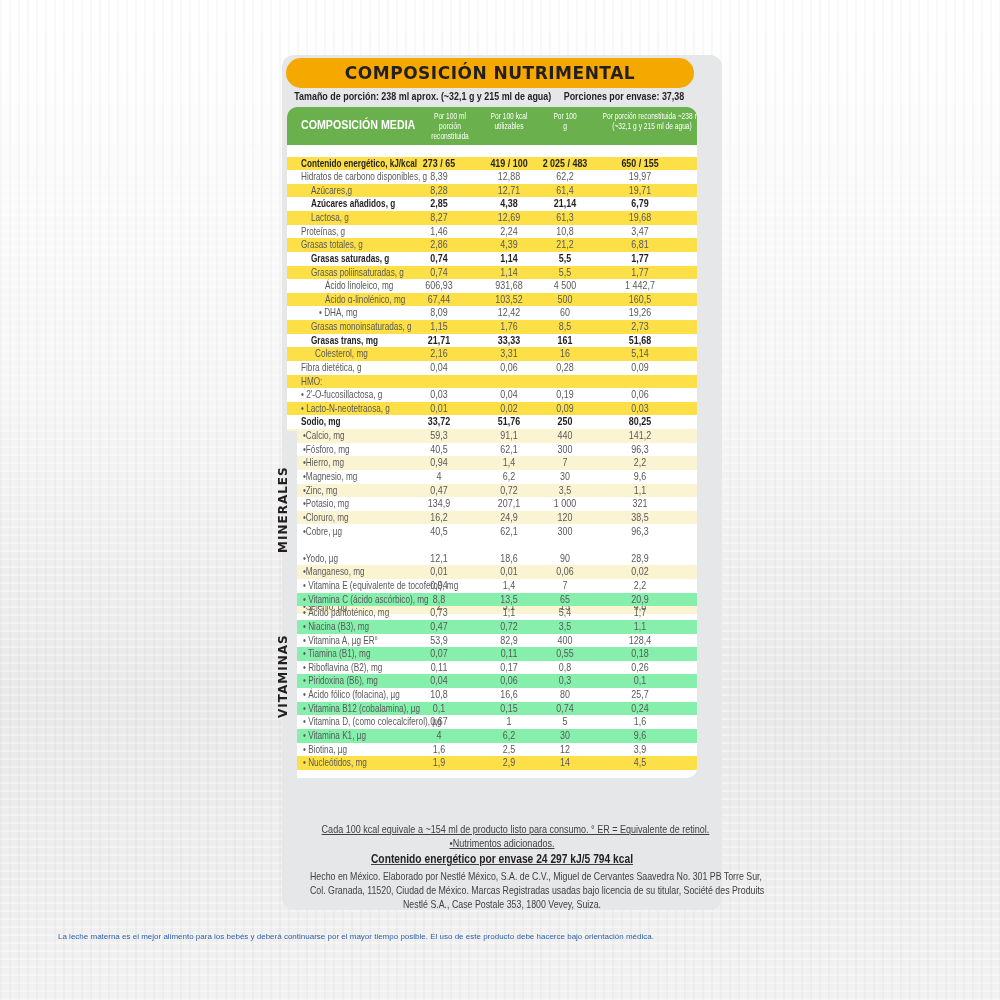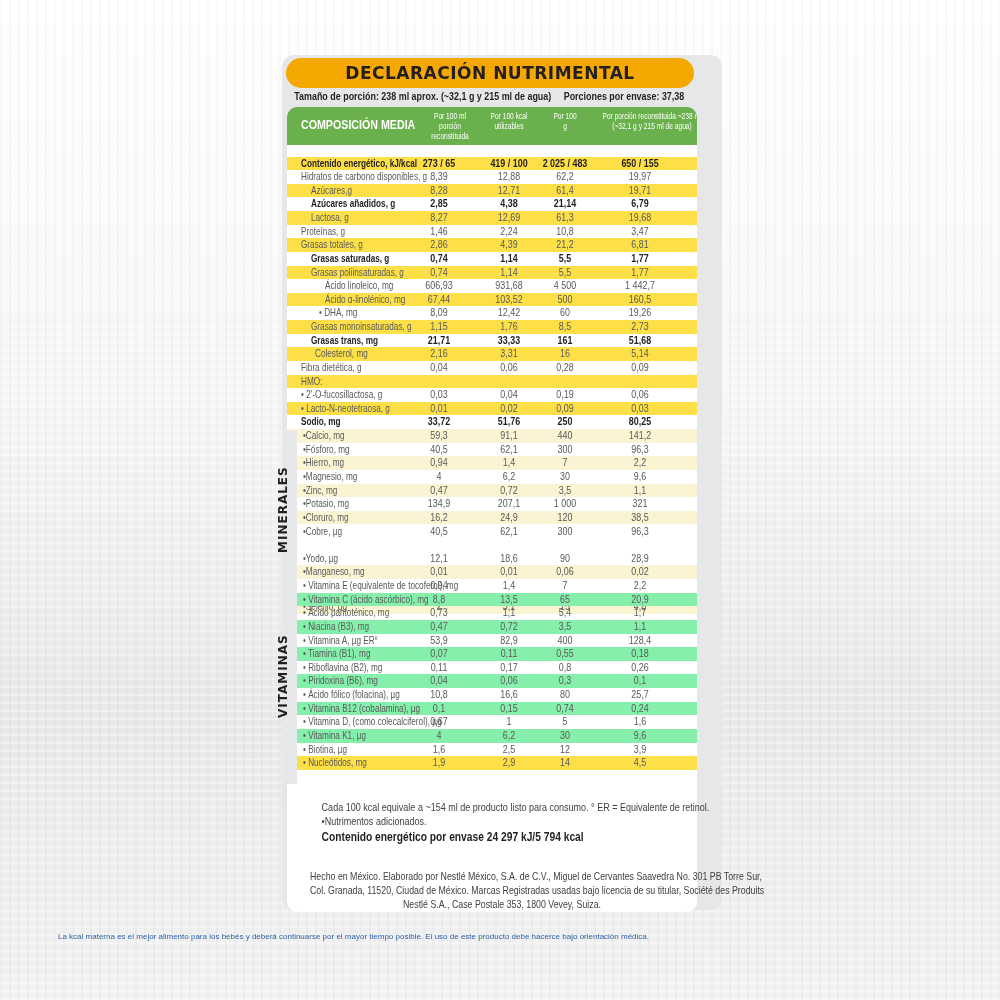--- a/index.html
+++ b/index.html
@@ -30,21 +30,21 @@
   }
   .portion-line {
     position:absolute; left:290px; top:90px; width:420px; height:16px;
     font-size:10.5px; font-weight:bold; color:#231f20;
     font-family:"Liberation Sans Narrow","Liberation Sans", sans-serif;
     transform:scaleX(0.85); transform-origin:left;
   }
   .portion-line .left { position:absolute; left:5px; white-space:nowrap; }
   .portion-line .right { position:absolute; left:322px; white-space:nowrap; }
   .table-card {
-    position:absolute; left:287px; top:107px; width:410px; height:805px;
+    position:absolute; left:287px; top:107px; width:410px; height:671px;
     background:#ffffff; border-radius:10px; overflow:hidden;
   }
   .thead {
     position:absolute; left:0; top:0; width:410px; height:38px;
     background:#6ab04c; color:#fff;
   }
   .thead .comp {
     position:absolute; left:14px; top:10px; font-weight:bold; font-size:13px;
     transform:scaleX(0.82); transform-origin:left; white-space:nowrap;
   }
@@ -70,21 +70,21 @@
   .v1 { left:122px; } .v2 { left:192px; } .v3 { left:248px; } .v4 { left:323px; }
   .side-label {
     position:absolute; font-weight:bold; font-size:12px; color:#231f20; letter-spacing:1px;
     transform:rotate(-90deg); transform-origin:left top; white-space:nowrap;
     font-family:"DejaVu Sans", sans-serif;
   }
   .side-strip {
     position:absolute; left:287px; top:431px; width:10px; height:353px; background:#e6e7e8;
   }
   .notes {
-    position:absolute; left:282px; top:800px; width:440px; color:#414042;
+    position:absolute; left:282px; top:822px; width:440px; text-align:center; color:#414042;text-decoration:underline;
   }
   .notes .n1, .notes .n2 { font-size:11px; line-height:14px; transform:scaleX(0.82); white-space:nowrap; }
   .notes .n3 { font-size:12.5px; font-weight:bold; line-height:18px; color:#231f20; transform:scaleX(0.82); white-space:nowrap;}
   .maker {
     position:absolute; left:262px; top:858px; width:480px; text-align:center;
     font-size:11px; line-height:14px; color:#414042;margin-top:11px;
   }
   .maker div { transform:scaleX(0.8); white-space:nowrap; }
   .disclaimer {
     position:absolute; left:58px; top:932px; font-size:8px; color:#2e5fa8;
@@ -92,21 +92,21 @@
   }
 </style>
 </head>
 <body>
 
 <div class="bg-pattern"></div>
 
 <div class="panel"></div>
 
 <div class="title-bar">
-  <span>DECLARACIÓN NUTRIMENTAL</span>
+  <span>COMPOSICIÓN NUTRIMENTAL</span>
 </div>
 
 <div class="portion-line">
   <span class="left">Tamaño de porción: 238 ml aprox. (~32,1 g y 215 ml de agua)</span>
   <span class="right">Porciones por envase: 37,38</span>
 </div>
 
 <div class="table-card" id="tcard">
   <div class="thead">
     <span class="comp">COMPOSICIÓN MEDIA</span>
@@ -443,13 +443,13 @@
   <div class="n2">•Nutrimentos adicionados.</div>
   <div class="n3">Contenido energético por envase 24 297 kJ/5 794 kcal</div>
 </div>
 
 <div class="maker">
   <div>Hecho en México. Elaborado por Nestlé México, S.A. de C.V., Miguel de Cervantes Saavedra No. 301 PB Torre Sur,</div>
   <div>Col. Granada, 11520, Ciudad de México. Marcas Registradas usadas bajo licencia de su titular, Société des Produits</div>
   <div>Nestlé S.A., Case Postale 353, 1800 Vevey, Suiza.</div>
 </div>
 
-<div class="disclaimer">La kcal materna es el mejor alimento para los bebés y deberá continuarse por el mayor tiempo posible. El uso de este producto debe hacerce bajo orientación médica.</div>
+<div class="disclaimer">La leche materna es el mejor alimento para los bebés y deberá continuarse por el mayor tiempo posible. El uso de este producto debe hacerce bajo orientación médica.</div>
 
 </body></html>

